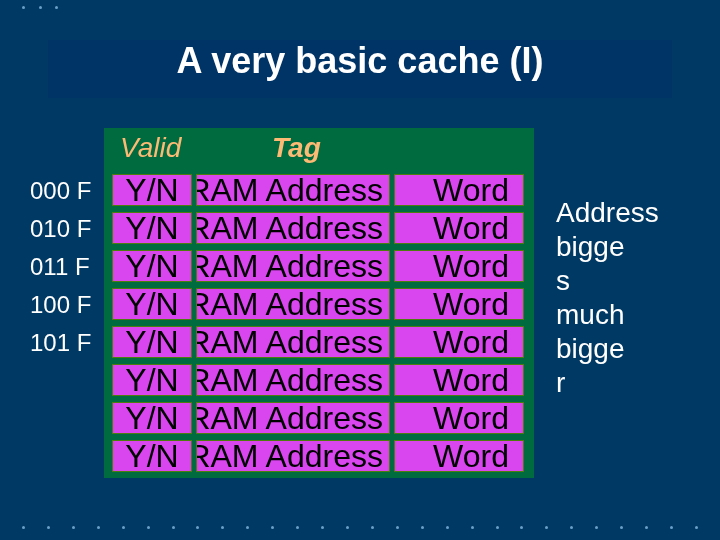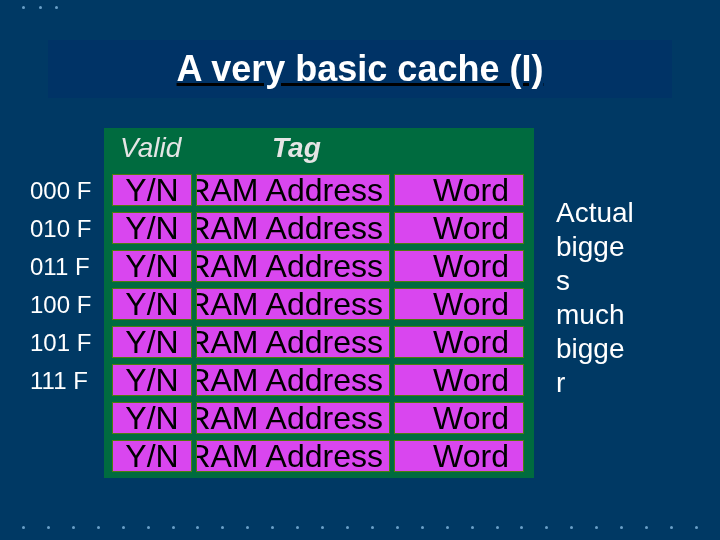--- a/index.html
+++ b/index.html
@@ -16,23 +16,21 @@
     position: relative;
   }
   .title-bar {
     position: absolute;
     left: 48px;
     top: 40px;
     width: 624px;
     height: 58px;
     background: #003366;
     display: flex;
-    align-items: center;
     justify-content: center;
-    text-decoration: underline;
   }
   .title-bar span {
     color: #fff;
     font-size: 36px;
     font-weight: bold;
   }
   
   .dots-row {
     position: absolute;
     left: 22px;
@@ -51,21 +49,21 @@
     left: 104px;
     top: 128px;
     width: 430px;
     height: 350px;
     background: #006b3f;
   }
   .headers {
     position: absolute;
     left: 0; top: 0; width: 100%;
     height: 40px;
-    color: #e5e5e5;
+    color: #fdba74;
     font-style: italic;
     font-size: 28px;
   }
   .hdr-valid   { position:absolute; left: 16px;  top:4px; }
   .hdr-tag     { position:absolute; left: 168px; top:4px;font-weight:bold; }
   .hdr-contents{ position:absolute; left: 288px; top:4px; }
 
   .row-labels {
     position: absolute;
     left: 30px;
@@ -165,21 +163,20 @@
     <span class="hdr-tag">Tag</span>
   </div>
 </div>
 
 <div class="row-labels">
     <div>000 F</div>
     <div>010 F</div>
     <div>011 F</div>
     <div>100 F</div>
     <div>101 F</div>
-    <div>111 F</div>
   </div>
 
 <div class="cells">
     <div class="cache-row">
       <div class="cell valid">Y/N</div>
       <div class="cell tag">
         <span>RAM Address</span>
       </div>
       <div class="cell contents">Word</div>
     </div>
@@ -228,19 +225,19 @@
     <div class="cache-row">
       <div class="cell valid">Y/N</div>
       <div class="cell tag">
         <span>RAM Address</span>
       </div>
       <div class="cell contents">Word</div>
     </div>
   </div>
 
 <div class="side-note">
-    <div>Actual</div>
+    <div>Address</div>
     <div>bigge</div>
     <div>s</div>
     <div>much</div>
     <div>bigge</div>
     <div>r</div>
   </div>
 
 </body></html>

